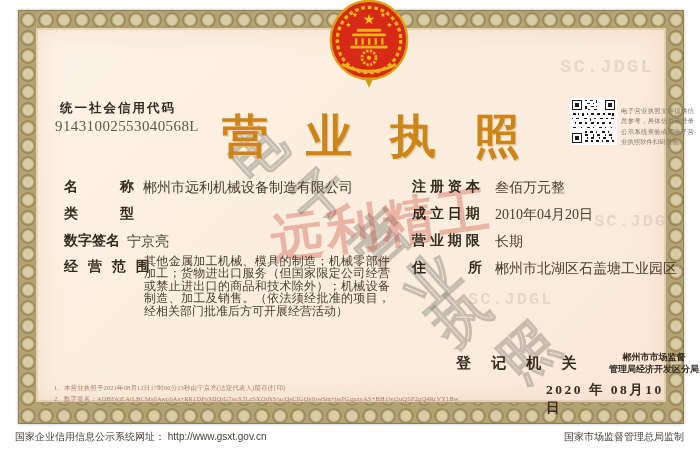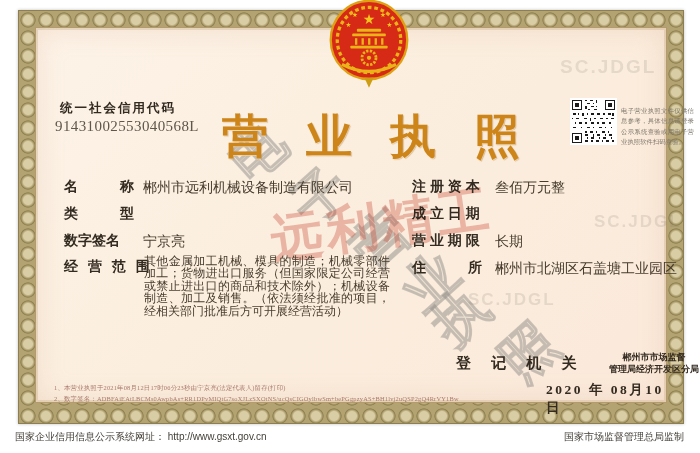--- a/index.html
+++ b/index.html
@@ -43,21 +43,21 @@
   .footer{position:absolute;top:430px;font-family:"Liberation Sans","DejaVu Sans",sans-serif;
        font-size:10px;color:#45403a;}
   
   .wm-char{position:absolute;font-size:54px;font-weight:700;
        color:rgba(138,136,130,.10);-webkit-text-stroke:1.2px rgba(138,136,130,.42);
        transform:rotate(-42deg);pointer-events:none;}
   .stamp{position:absolute;left:234px;top:162px;font-size:52px;font-weight:700;
        letter-spacing:4px;color:var(--stamp-red,rgba(199,64,45,.55));opacity:.55;
        transform:rotate(-8deg);white-space:nowrap;pointer-events:none;
        font-family:"Liberation Serif",serif;}
-  .sc-mark{position:absolute;font-family:Liberation Sans, sans-serif;font-weight:700;
+  .sc-mark{position:absolute;font-family:Liberation Mono, monospace;font-weight:700;
        letter-spacing:2px;color:rgba(120,112,98,.16);pointer-events:none;}
   .emblem{position:absolute;left:308px;top:-12px;width:84px;height:90px;z-index:5;}
 </style>
 </head>
 <body>
 
 <div class="doc">
   <div class="paper">
 
     <span class="wm-char" style="left:195px;top:88px">电</span>
@@ -92,27 +92,28 @@
           <path d="M9,0h1v1h-1z M12,0h2v1h-2z M16,0h1v2h-1z M10,2h2v1h-2z M14,2h1v1h-1z M9,4h1v2h-1z M13,4h2v1h-2z M16,4h1v1h-1z M11,6h1v1h-1z M15,6h2v1h-2z M1,9h2v1h-2z M4,9h1v1h-1z M7,9h1v2h-1z M10,9h1v1h-1z M13,9h2v1h-2z M17,9h2v1h-2z M21,9h1v1h-1z M24,9h2v1h-2z M27,9h1v2h-1z M0,12h1v1h-1z M3,12h2v1h-2z M8,12h2v1h-2z M12,12h1v2h-1z M15,12h1v1h-1z M19,12h2v1h-2z M23,12h1v1h-1z M26,12h2v1h-2z M2,15h1v1h-1z M5,15h2v1h-2z M9,15h1v1h-1z M13,15h2v1h-2z M17,15h1v1h-1z M20,15h2v1h-2z M25,15h1v1h-1z M1,18h2v1h-2z M6,18h1v1h-1z M10,18h2v1h-2z M14,18h1v1h-1z M18,18h2v1h-2z M22,18h1v1h-1z M26,18h1v1h-1z M9,21h1v1h-1z M12,21h2v1h-2z M16,21h1v1h-1z M20,21h2v1h-2z M24,21h1v1h-1z M9,23h2v1h-2z M14,23h1v2h-1z M17,23h2v1h-2z M22,23h1v1h-1z M25,23h2v1h-2z M10,25h1v1h-1z M13,25h2v1h-2z M18,25h1v1h-1z M21,25h2v1h-2z M26,25h1v1h-1z M9,27h2v1h-2z M13,27h1v1h-1z M16,27h2v1h-2z M20,27h1v1h-1z M23,27h2v1h-2z M27,27h1v1h-1z"></path>
         </g>
       </svg>
     </div>
     <div class="abs qr-caption">电子营业执照文件仅供信息参考，具体信息请登录公示系统查验或用电子营业执照软件扫码查验。</div>
 
     <div class="abs flabel" style="left:28px;top:150px">名　　　称</div>
     <div class="abs fvalue" style="left:107px;top:151px">郴州市远利机械设备制造有限公司</div>
     <div class="abs flabel" style="left:28px;top:177px">类　　　型</div>
     <div class="abs flabel" style="left:28px;top:204px">数字签名</div>
-    <div class="abs fvalue" style="left:107px;top:205px">宁京亮</div>
+    <div class="abs fvalue" style="left:91px;top:205px">宁京亮</div>
     <div class="abs flabel" style="left:28px;top:230px;letter-spacing:3px">经 营 范 围</div>
     <div class="abs scope-value" style="left:108px;top:227px;width:246px">其他金属加工机械、模具的制造；机械零部件加工；货物进出口服务（但国家限定公司经营或禁止进出口的商品和技术除外）；机械设备制造、加工及销售。（依法须经批准的项目，经相关部门批准后方可开展经营活动）</div>
 
     <div class="abs flabel" style="left:376px;top:150px">注 册 资 本</div>
     <div class="abs fvalue" style="left:459px;top:151px">叁佰万元整</div>
     <div class="abs flabel" style="left:376px;top:177px">成 立 日 期</div>
+    <div class="abs fvalue" style="left:459px;top:178px">2010年04月20日</div>
     <div class="abs flabel" style="left:376px;top:204px">营 业 期 限</div>
     <div class="abs fvalue" style="left:459px;top:205px">长期</div>
     <div class="abs flabel" style="left:376px;top:231px">住　　　所</div>
     <div class="abs fvalue" style="left:459px;top:232px">郴州市北湖区石盖塘工业园区</div>
 
     <div class="abs flabel registry-label" style="left:420px;top:326px">登 记 机 关</div>
     <div class="abs authority" style="left:538px;top:324px;width:104px">
       <div>郴州市市场监督</div>
       <div>管理局经济开发区分局</div>
     </div>

